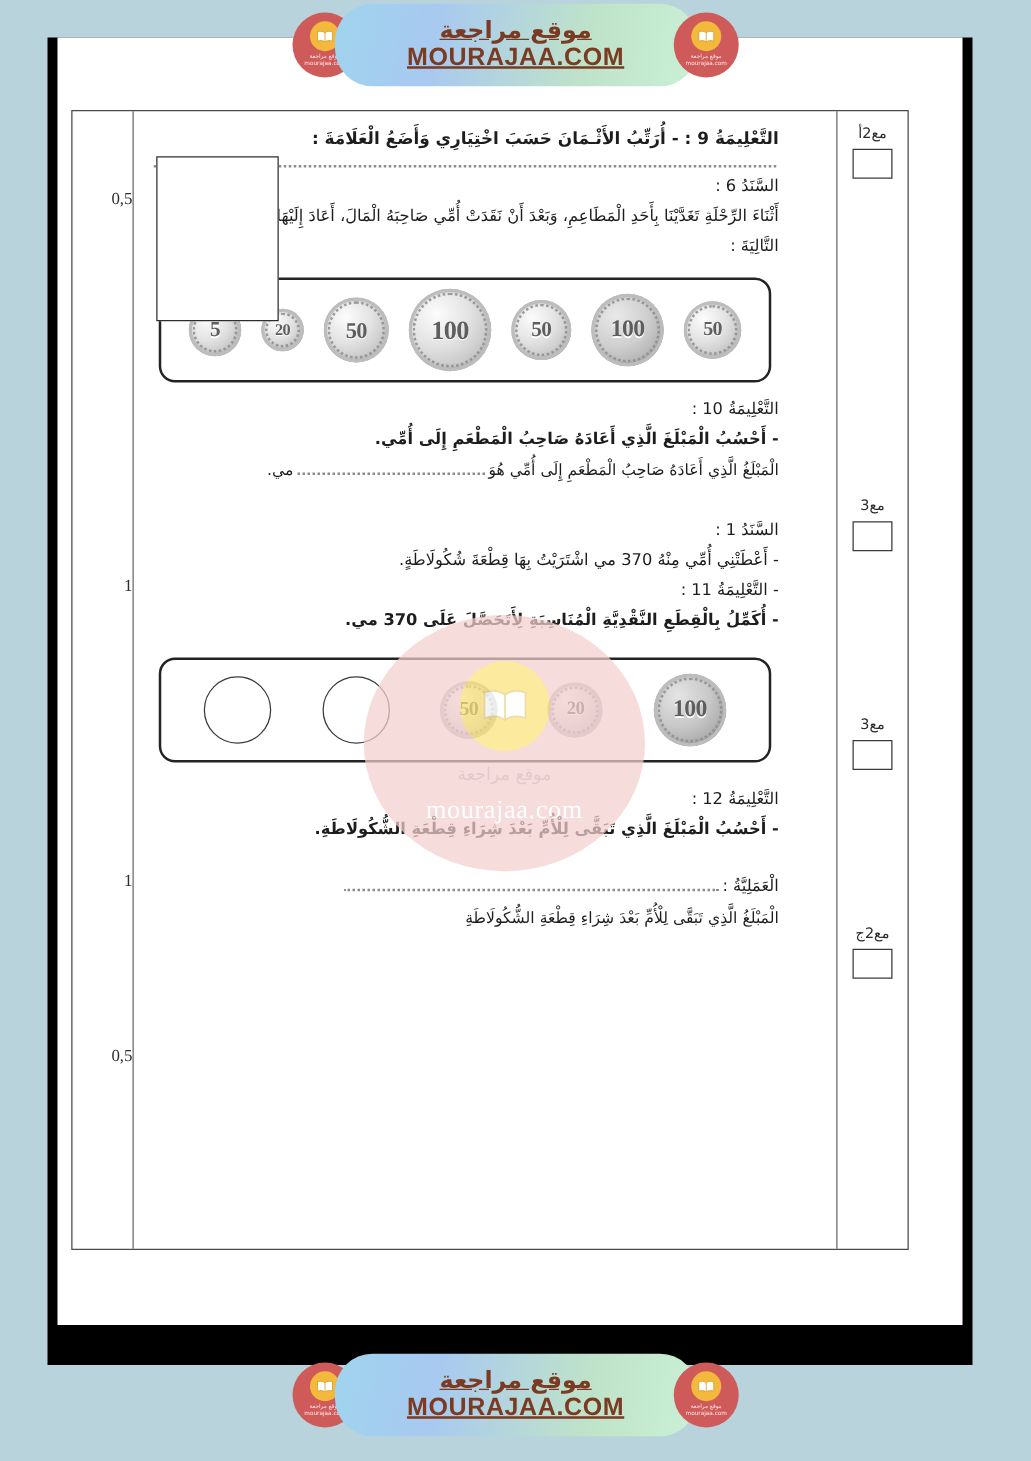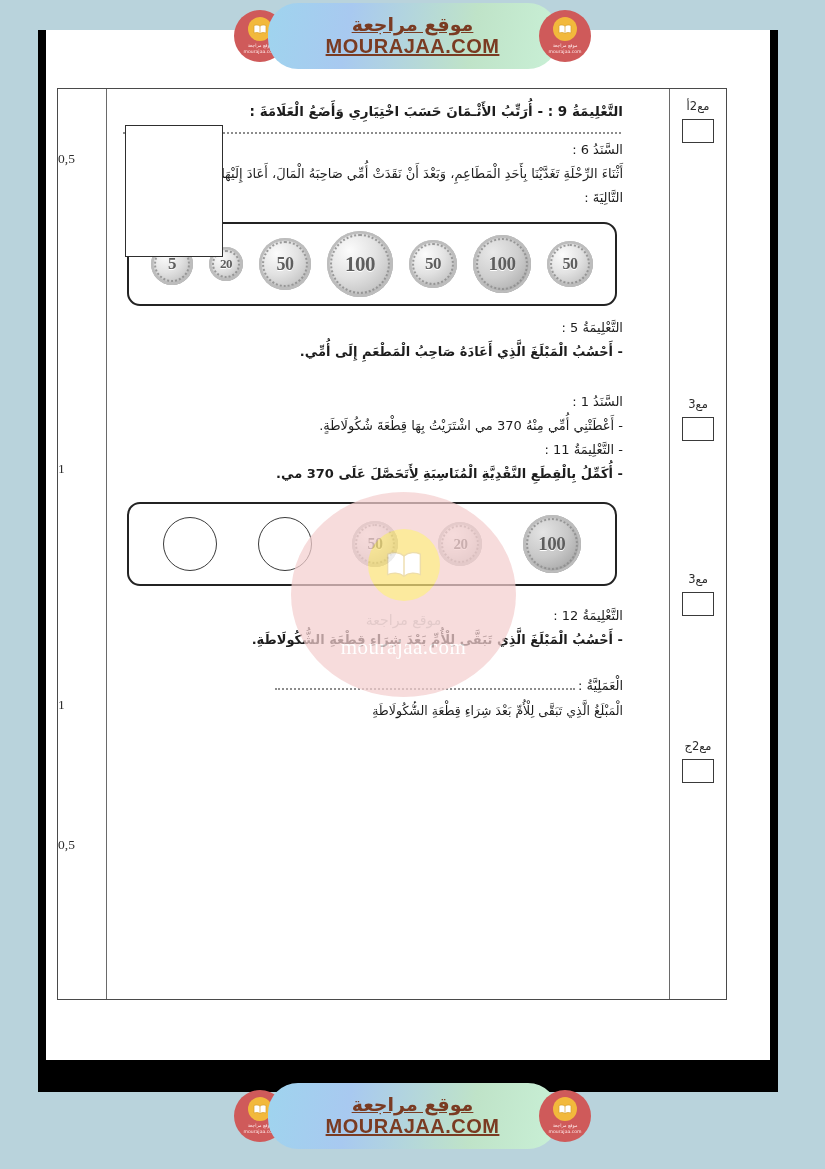--- a/index.html
+++ b/index.html
@@ -90,21 +90,21 @@
     height: 22px;
     border: 1.5px solid #3a3a3a;
     margin: 6px auto 0 auto;
     background: #fff;
   }
 
   
   .score-cell {
     position: absolute;
     width: 100%;
-    text-align: left;
+    text-align: right;
     font-size: 13.5px;
     color: #2e2e2e;
     font-family: "Liberation Serif", serif;
   }
 
   
   .body-inner {
     position: relative;
     padding: 10px 16px 0 14px;
     height: 100%;
@@ -400,22 +400,25 @@
           <span class="coin-val" style="font-size:17px;">50</span>
         </div>
         <div class="coin" style="width:58px;height:58px;background:radial-gradient(circle at 34% 30%, #e9e9e9 0%, #cfcfcf 45%, #b2b2b2 75%, #979797 100%);">
           <span class="coin-val" style="font-size:19px;">100</span>
         </div>
         <div class="coin" style="width:46px;height:46px;">
           <span class="coin-val" style="font-size:16px;">50</span>
         </div>
       </div>
 
-      <div class="ar t-norm" style="margin-top:4px;">التَّعْلِيمَةُ 5 :</div>
+      <div class="ar t-norm" style="margin-top:4px;">التَّعْلِيمَةُ 10 :</div>
       <div class="ar t-bold">- أَحْسُبُ الْمَبْلَغَ الَّذِي أَعَادَهُ صَاحِبُ الْمَطْعَمِ إِلَى أُمِّي.</div>
+      <div class="ar t-small">
+        <span>الْمَبْلَغُ الَّذِي أَعَادَهُ صَاحِبُ الْمَطْعَمِ إِلَى أُمِّي هُوَ</span><span class="inline-dots"></span><span>مي.</span>
+      </div>
 
       <div class="gap"></div>
 
       <div class="ar t-norm" style="margin-top:18px;">السَّنَدُ 1 :</div>
       <div class="ar t-norm">- أَعْطَتْنِي أُمِّي مِنْهُ 370 مي اشْتَرَيْتُ بِهَا قِطْعَةَ شُكُولَاطَةٍ.</div>
 
       <div class="ar t-norm">- التَّعْلِيمَةُ 11 :</div>
       <div class="ar t-bold">- أُكَمِّلُ بِالْقِطَعِ النَّقْدِيَّةِ الْمُنَاسِبَةِ لِأَتَحَصَّلَ عَلَى 370 مي.</div>
 
       <div class="coin-panel" style="margin-top:16px;">

